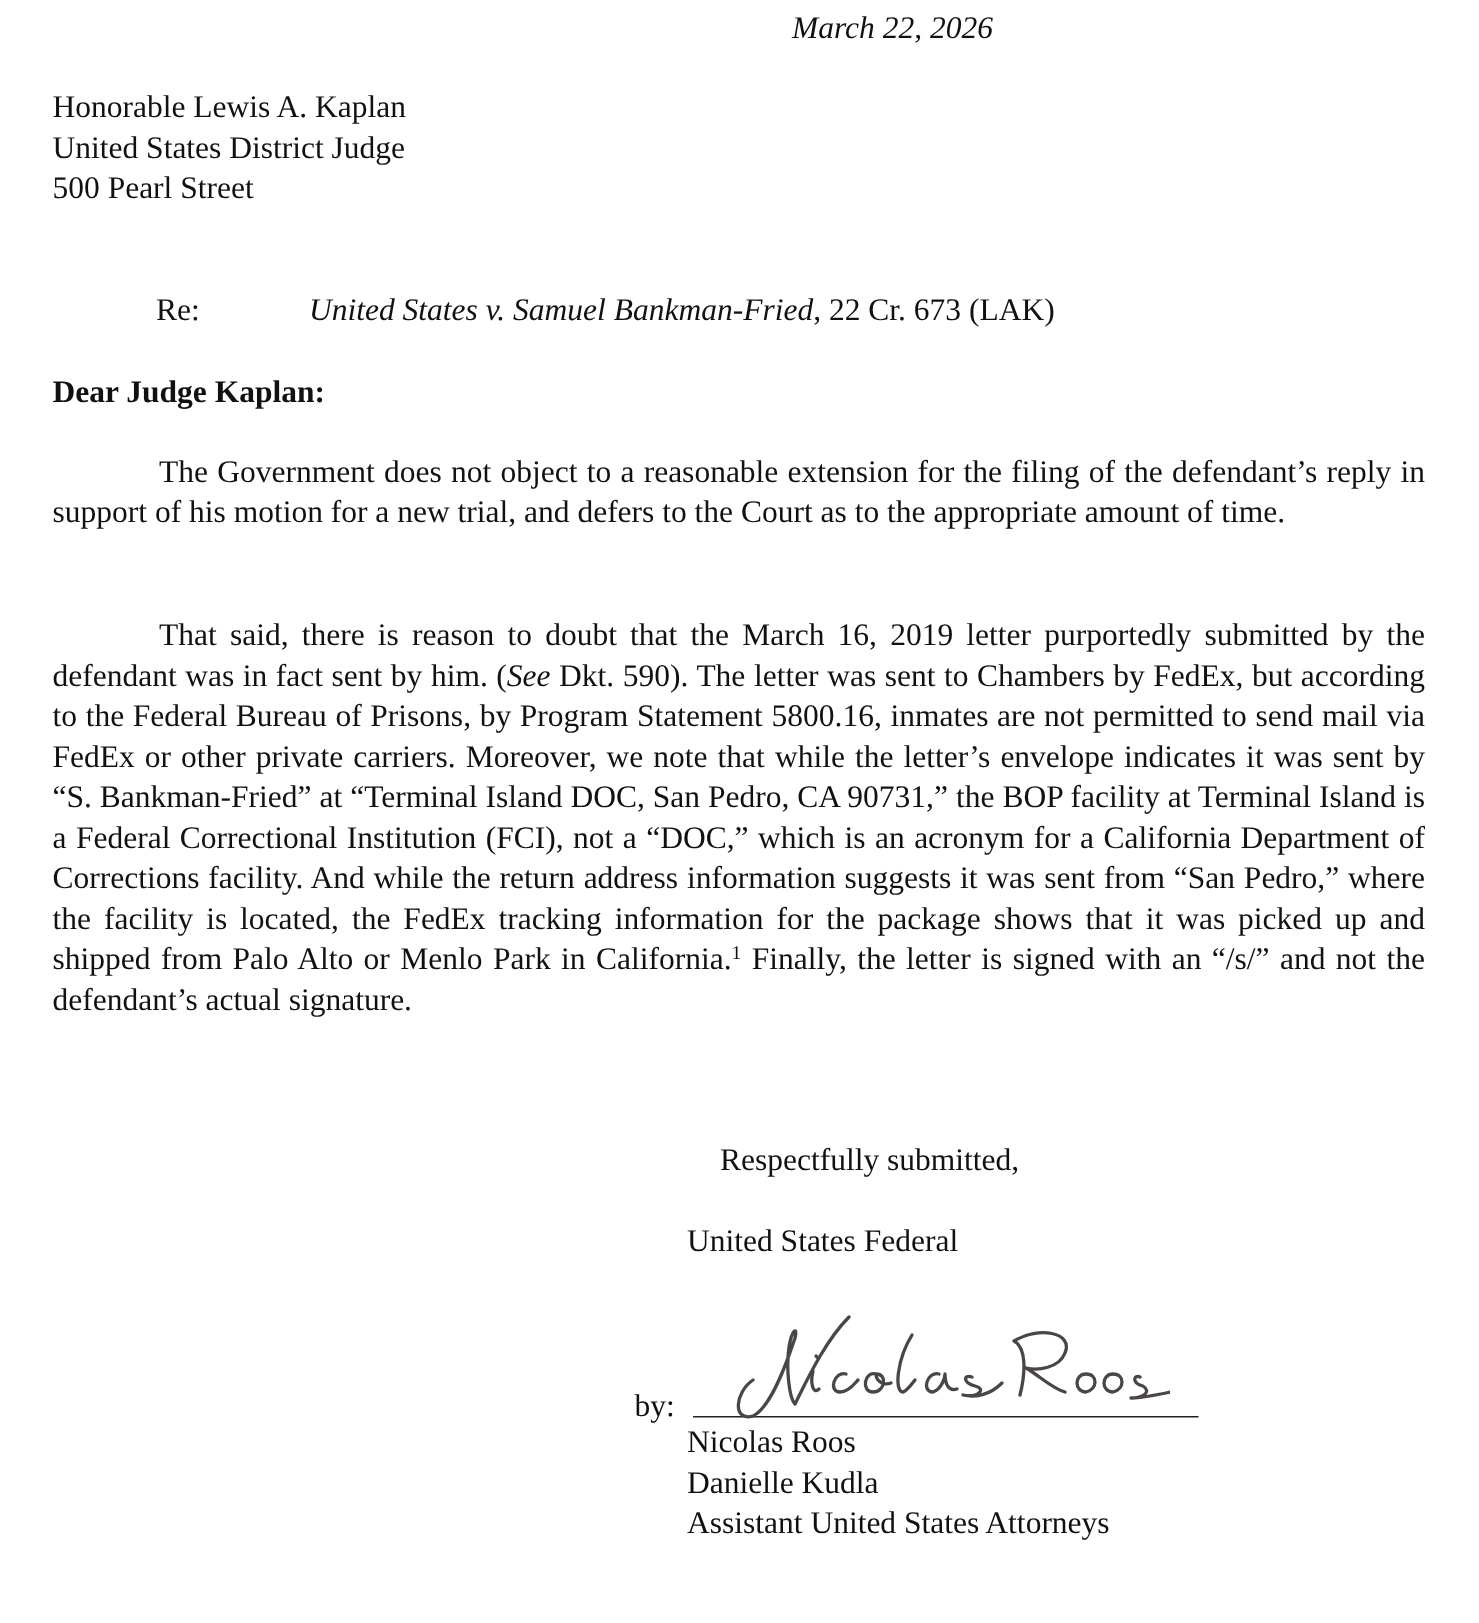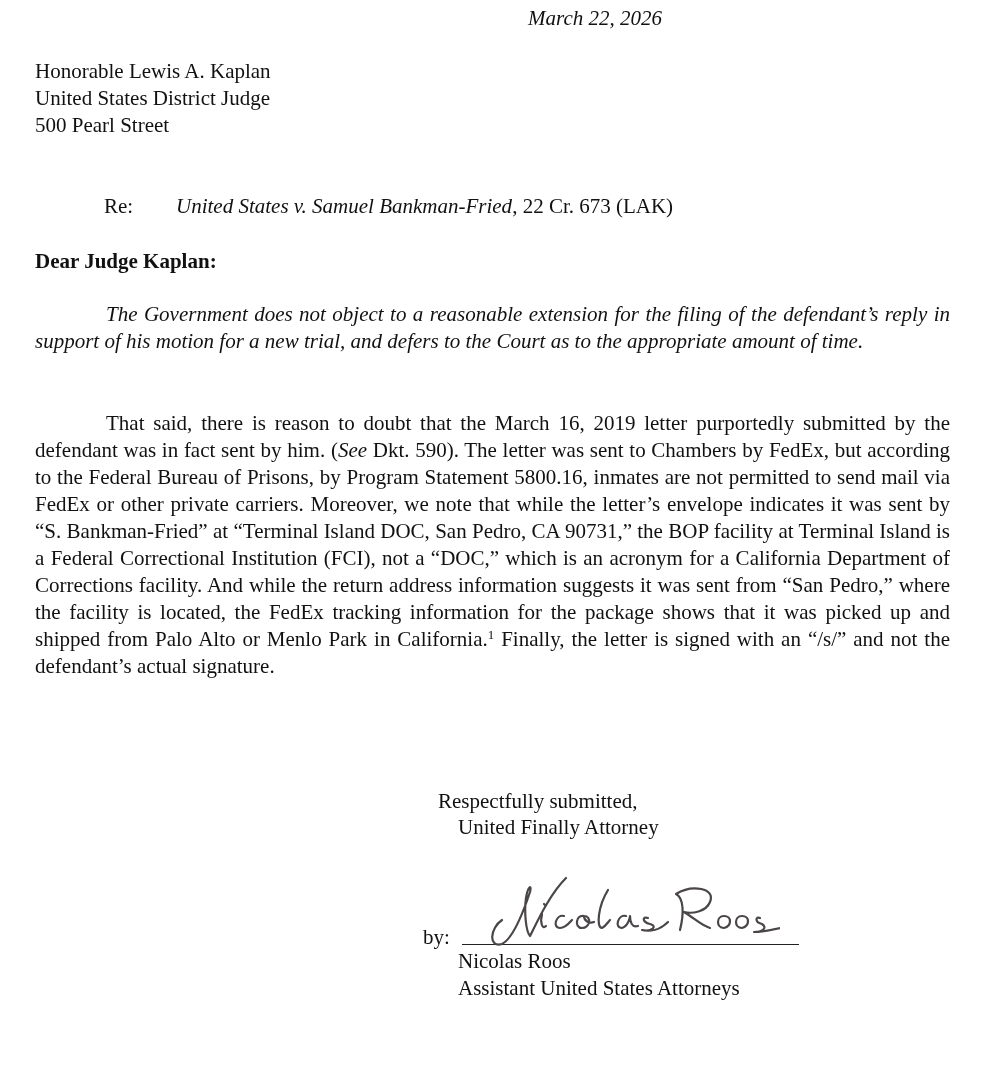--- a/index.html
+++ b/index.html
@@ -7,29 +7,29 @@
     width: 986px; height: 1082px; position: relative; overflow: hidden;
     font-family: "Liberation Serif", "DejaVu Serif", serif;
     font-size: 21px; color: #111111; line-height: 27px;
   }
   .abs { position: absolute; }
   .date { left: 528px; top: 5px; font-style: italic; }
   .addr { left: 35px; top: 58px; }
   .addr div { height: 27px; }
   .re { left: 104px; top: 193px; }
   .re .re-label { display: inline-block; width: 72px; }
-  .re i { font-style: italic; }
+  .re i { font-style: italic; margin-left: 30px; }
   .salutation { left: 35px; top: 248px; font-weight: bold; }
   .para { left: 35px; width: 915px; text-align: justify; text-align-last: left; }
   .para .indent { display: inline-block; width: 71px; }
-  .p1 { top: 301px; font-style: italic; }
+  .p1 { top: 301px; }
   .p2 { top: 410px; }
   .p2 sup { font-size: 13px; vertical-align: 7px; line-height: 0; }
   .p2 i { font-style: italic; }
-  .close { left: 438px; top: 760px; margin-top: 28px; }
+  .close { left: 480px; top: 760px; }
   .sig-block { left: 458px; top: 814px; }
   .sig-block div { height: 27px; }
   .by-row { left: 423px; top: 924px; }
   .sig-line { position: absolute; left: 462px; top: 944px; width: 337px; height: 1px; background: #222; }
   .signature { position: absolute; left: 480px; top: 870px; width: 300px; height: 80px; }
   .names { left: 458px; top: 948px; }
   .names div { height: 27px; }
 </style>
 </head>
 <body>
@@ -52,21 +52,21 @@
   <span class="indent"></span><span>The Government does not object to a reasonable extension for the filing of the defendant’s reply in support of his motion for a new trial, and defers to the Court as to the appropriate amount of time.</span>
 </div>
 
 <div class="abs para p2">
   <span class="indent"></span><span>That said, there is reason to doubt that the March 16, 2019 letter purportedly submitted by the defendant was in fact sent by him. (</span><i>See</i><span> Dkt. 590). The letter was sent to Chambers by FedEx, but according to the Federal Bureau of Prisons, by Program Statement 5800.16, inmates are not permitted to send mail via FedEx or other private carriers. Moreover, we note that while the letter’s envelope indicates it was sent by “S. Bankman-Fried” at “Terminal Island DOC, San Pedro, CA 90731,” the BOP facility at Terminal Island is a Federal Correctional Institution (FCI), not a “DOC,” which is an acronym for a California Department of Corrections facility. And while the return address information suggests it was sent from “San Pedro,” where the facility is located, the FedEx tracking information for the package shows that it was picked up and shipped from Palo Alto or Menlo Park in California.</span><sup>1</sup><span> Finally, the letter is signed with an “/s/” and not the defendant’s actual signature.</span>
 </div>
 
 <div class="abs close">Respectfully submitted,</div>
 
 <div class="abs sig-block">
-  <div>United Finally Attorney</div>
+  <div>United States Federal</div>
 </div>
 
 <div class="abs by-row">by:</div>
 <div class="sig-line"></div>
 
 <svg class="signature" viewBox="0 0 300 80">
   <title>Nicolas Roos</title>
   <g fill="none" stroke="#4a4549" stroke-width="2.2" stroke-linecap="round" stroke-linejoin="round">
     <path d="M22 50 C10 58 8 78 22 74 C34 68 44 40 50 22 C52 14 48 16 46 28 C44 42 46 62 50 66 C58 50 70 24 86 8"></path>
     <path d="M62 44 C60 52 62 60 66 56 M64 34 l1 1"></path>
@@ -77,14 +77,15 @@
     <path d="M168 48 C162 46 162 52 170 54 C178 56 172 62 162 60 C170 62 180 60 188 52"></path>
     <path d="M200 60 C204 44 204 28 196 24 C212 14 236 18 230 32 C226 42 212 44 204 42 C214 48 222 56 230 58"></path>
     <path d="M244 46 C236 46 236 58 244 58 C252 56 252 46 244 46"></path>
     <path d="M262 46 C254 46 254 58 262 58 C270 56 270 46 262 46"></path>
     <path d="M280 48 C276 46 274 52 282 54 C288 58 282 62 274 62 C286 62 300 58 318 54"></path>
   </g>
 </svg>
 
 <div class="abs names">
   <div>Nicolas Roos</div>
+  <div>Danielle Kudla</div>
   <div>Assistant United States Attorneys</div>
 </div>
 
 </body></html>

